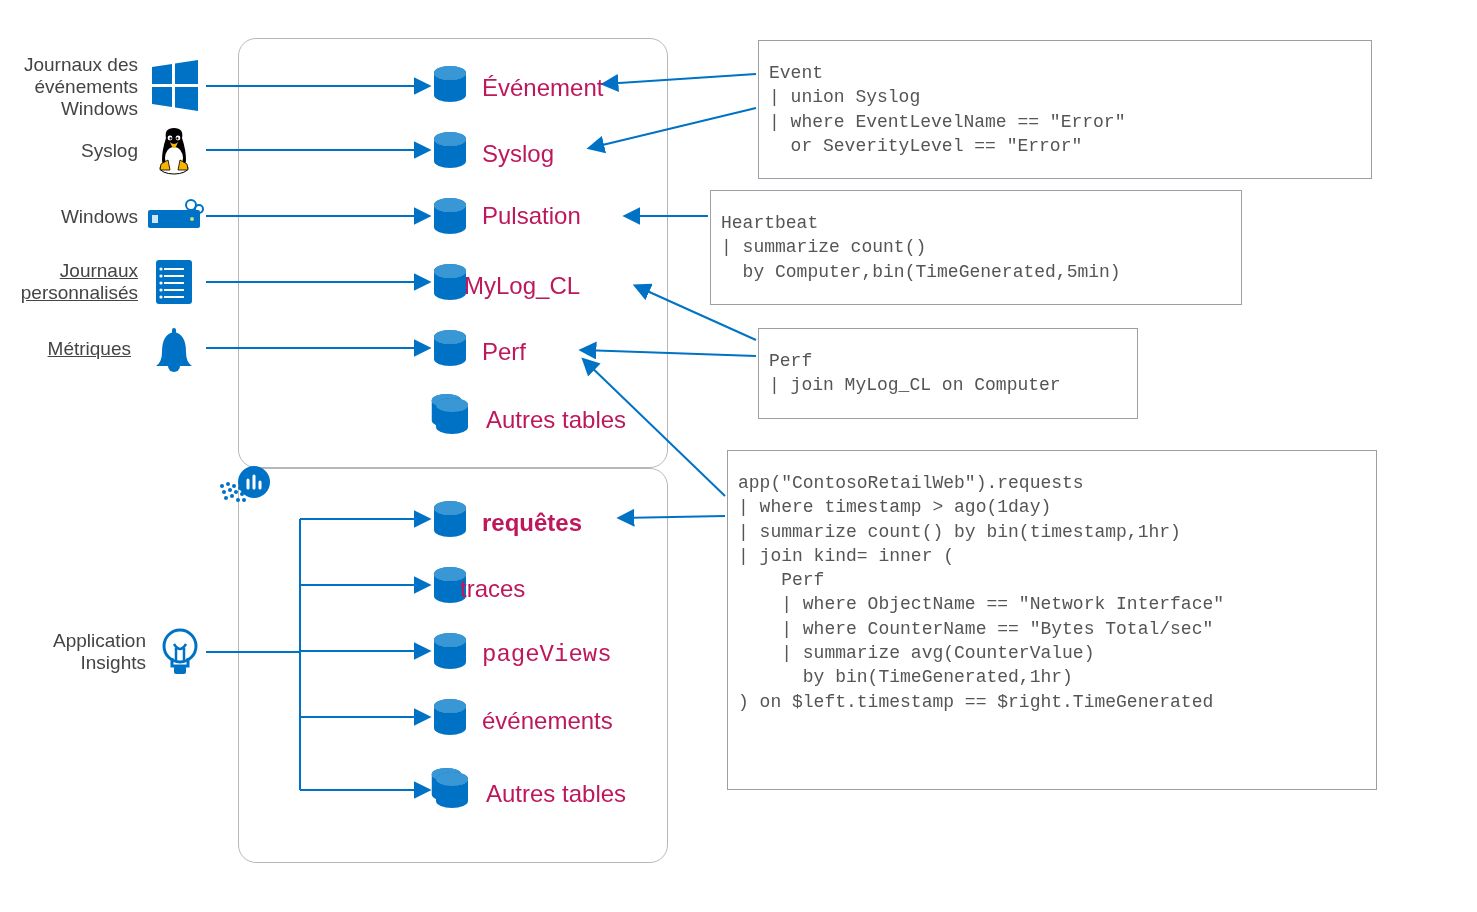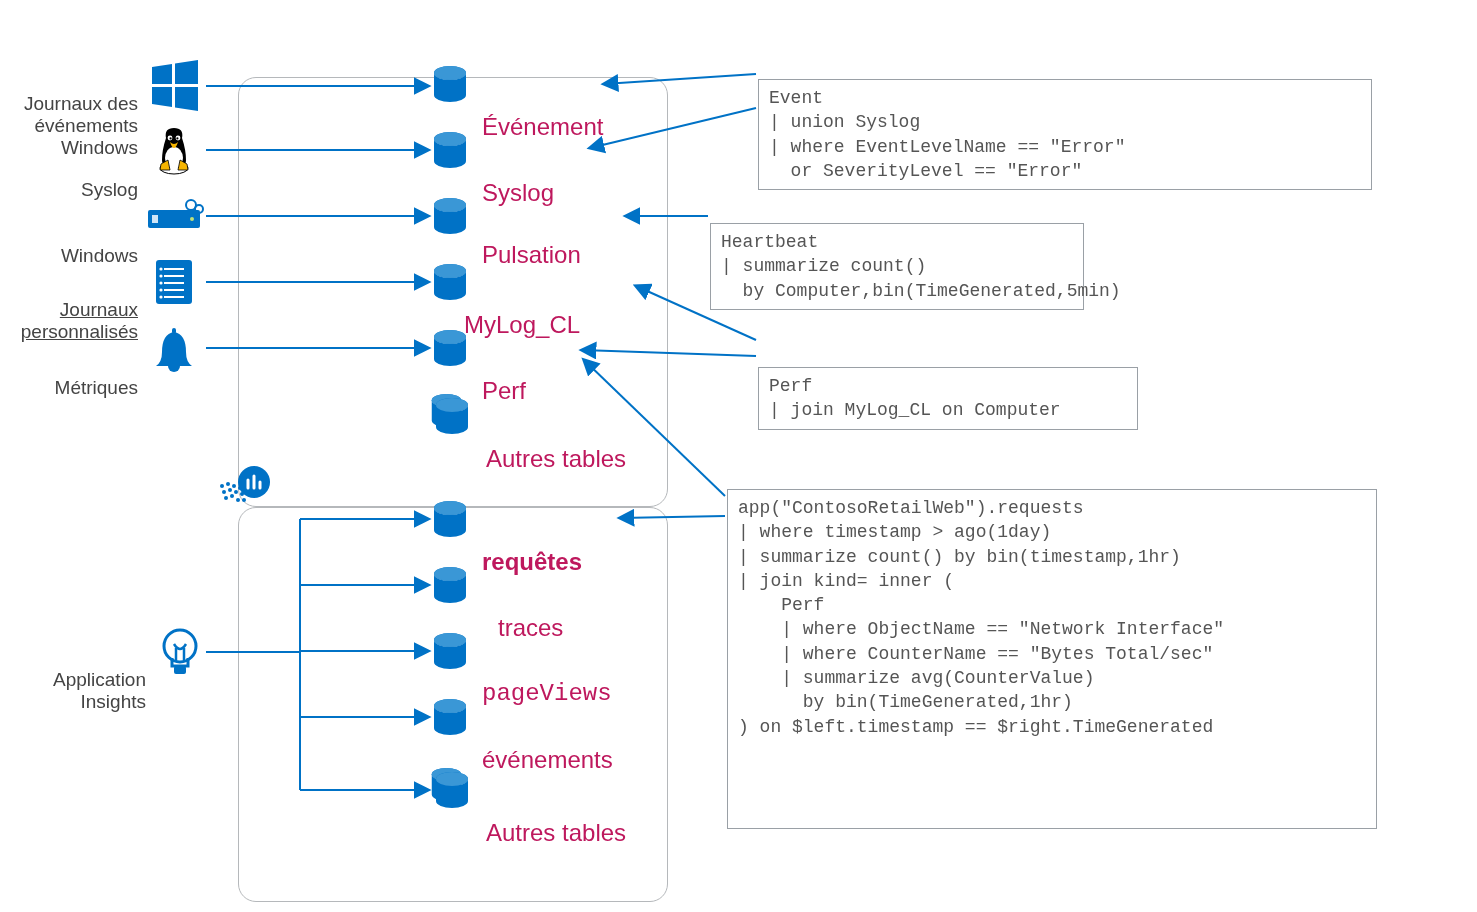--- a/index.html
+++ b/index.html
@@ -5,37 +5,37 @@
   * { box-sizing: border-box; }
   body {
     margin: 0;
     font-family: "Segoe UI", Arial, sans-serif;
     background: #fff;
     width: 1477px;
     height: 912px;
     position: relative;
     color: #333;
   }
-  .abs { position: absolute; margin-top: 39px; }
+  .abs { position: absolute; }
   .src-label {
     font-size: 19px;
     color: #444;
     text-align: right;
     width: 130px;
   }
   .tbl-label {
     font-size: 24px;
     color: #be185d;
   }
   .query-box {
     border: 1px solid #9aa0a6;
     font-family: Consolas, "Courier New", monospace;
     font-size: 18px;
     color: #555;
-    padding: 6px 10px;
+    padding: 20px 10px;
     line-height: 1.35;
     white-space: pre;
   }
   .workspace-box {
     border: 1px solid #b5b8bb;
     border-radius: 18px;
     background: #fff;
   }
   svg.canvas {
     position: absolute;
@@ -232,42 +232,42 @@
   </g>
 </svg>
 
 <div class="abs src-label" style="left:8px; top:54px; white-space:pre-line;">Journaux des
 événements
 Windows</div>
 <div class="abs src-label" style="left:8px; top:140px;">Syslog</div>
 <div class="abs src-label" style="left:8px; top:206px;">Windows</div>
 <div class="abs src-label" style="left:8px; top:260px; white-space:pre-line;text-decoration:underline;">Journaux
 personnalisés</div>
-<div class="abs src-label" style="left:8px; top:338px;">Métriques</div>
+<div class="abs src-label" style="left:1px; top:338px;text-decoration:underline;">Métriques</div>
 <div class="abs src-label" style="left:16px; top:630px; white-space:pre-line;">Application
 Insights</div>
 
 <div class="abs tbl-label" style="left:482px; top:74px;">Événement</div>
 <div class="abs tbl-label" style="left:482px; top:140px;">Syslog</div>
 <div class="abs tbl-label" style="left:482px; top:202px;">Pulsation</div>
 <div class="abs tbl-label" style="left:464px; top:272px;">MyLog_CL</div>
 <div class="abs tbl-label" style="left:482px; top:338px;">Perf</div>
 <div class="abs tbl-label" style="left:486px; top:406px;">Autres tables</div>
 
 <div class="abs tbl-label" style="left:482px; top:509px;font-weight:bold;">requêtes</div>
-<div class="abs tbl-label" style="left:498px; top:575px;">traces</div>
+<div class="abs tbl-label" style="left:460px; top:575px;">traces</div>
 <div class="abs tbl-label" style="left:482px; top:641px;font-family:Liberation Mono, monospace;">pageViews</div>
 <div class="abs tbl-label" style="left:482px; top:707px;">événements</div>
 <div class="abs tbl-label" style="left:486px; top:780px;">Autres tables</div>
 
 <div class="abs query-box" style="left:758px; top:40px; width:614px;">Event
 | union Syslog
 | where EventLevelName == "Error"
   or SeverityLevel == "Error"</div>
-<div class="abs query-box" style="left:710px; top:184px; width:374px;">Heartbeat
+<div class="abs query-box" style="left:710px; top:190px; width:532px;">Heartbeat
 | summarize count()
   by Computer,bin(TimeGenerated,5min)</div>
 <div class="abs query-box" style="left:758px; top:328px; width:380px;">Perf
 | join MyLog_CL on Computer</div>
 <div class="abs query-box" style="left:727px; top:450px; width:650px; height:340px;">app("ContosoRetailWeb").requests
 | where timestamp &gt; ago(1day)
 | summarize count() by bin(timestamp,1hr)
 | join kind= inner (
     Perf
     | where ObjectName == "Network Interface"

